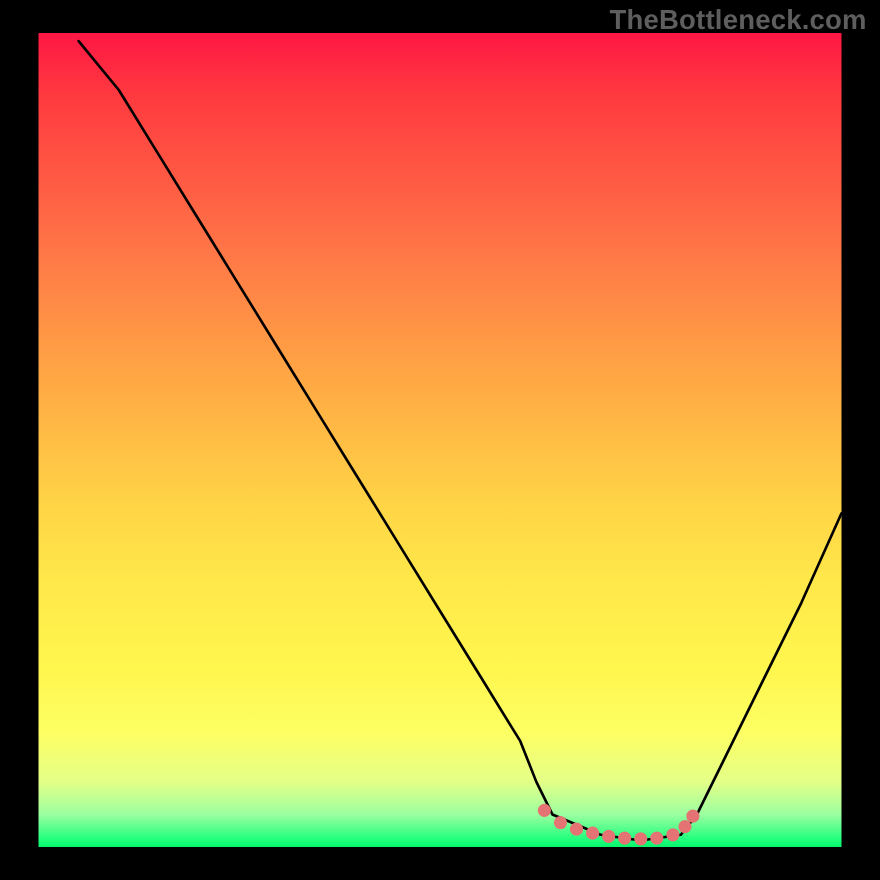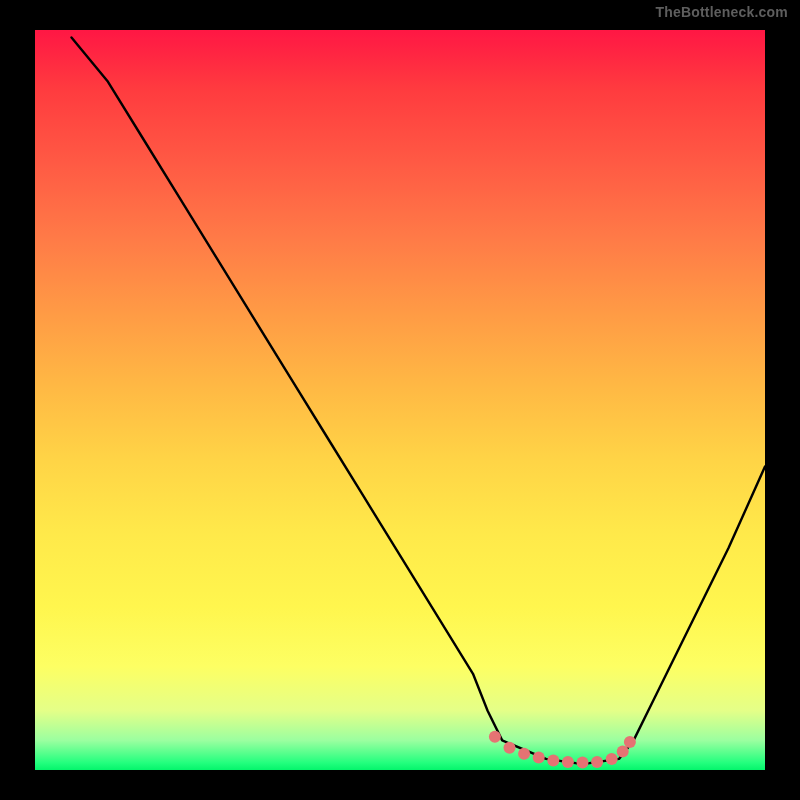--- a/index.html
+++ b/index.html
@@ -15,21 +15,21 @@
     position: relative;
     width: 800px;
     height: 800px;
     background: #000;
   }
   .watermark {
     position: absolute;
     top: 4px;
     right: 12px;
     color: #5e5e5e;
-    font-size: 14px;
+    font-size: 25px;
     font-weight: 600;
     letter-spacing: 0.2px;
     user-select: none;
   }
   .plot {
     position: absolute;
     left: 35px;
     top: 30px;
     width: 730px;
     height: 740px;

